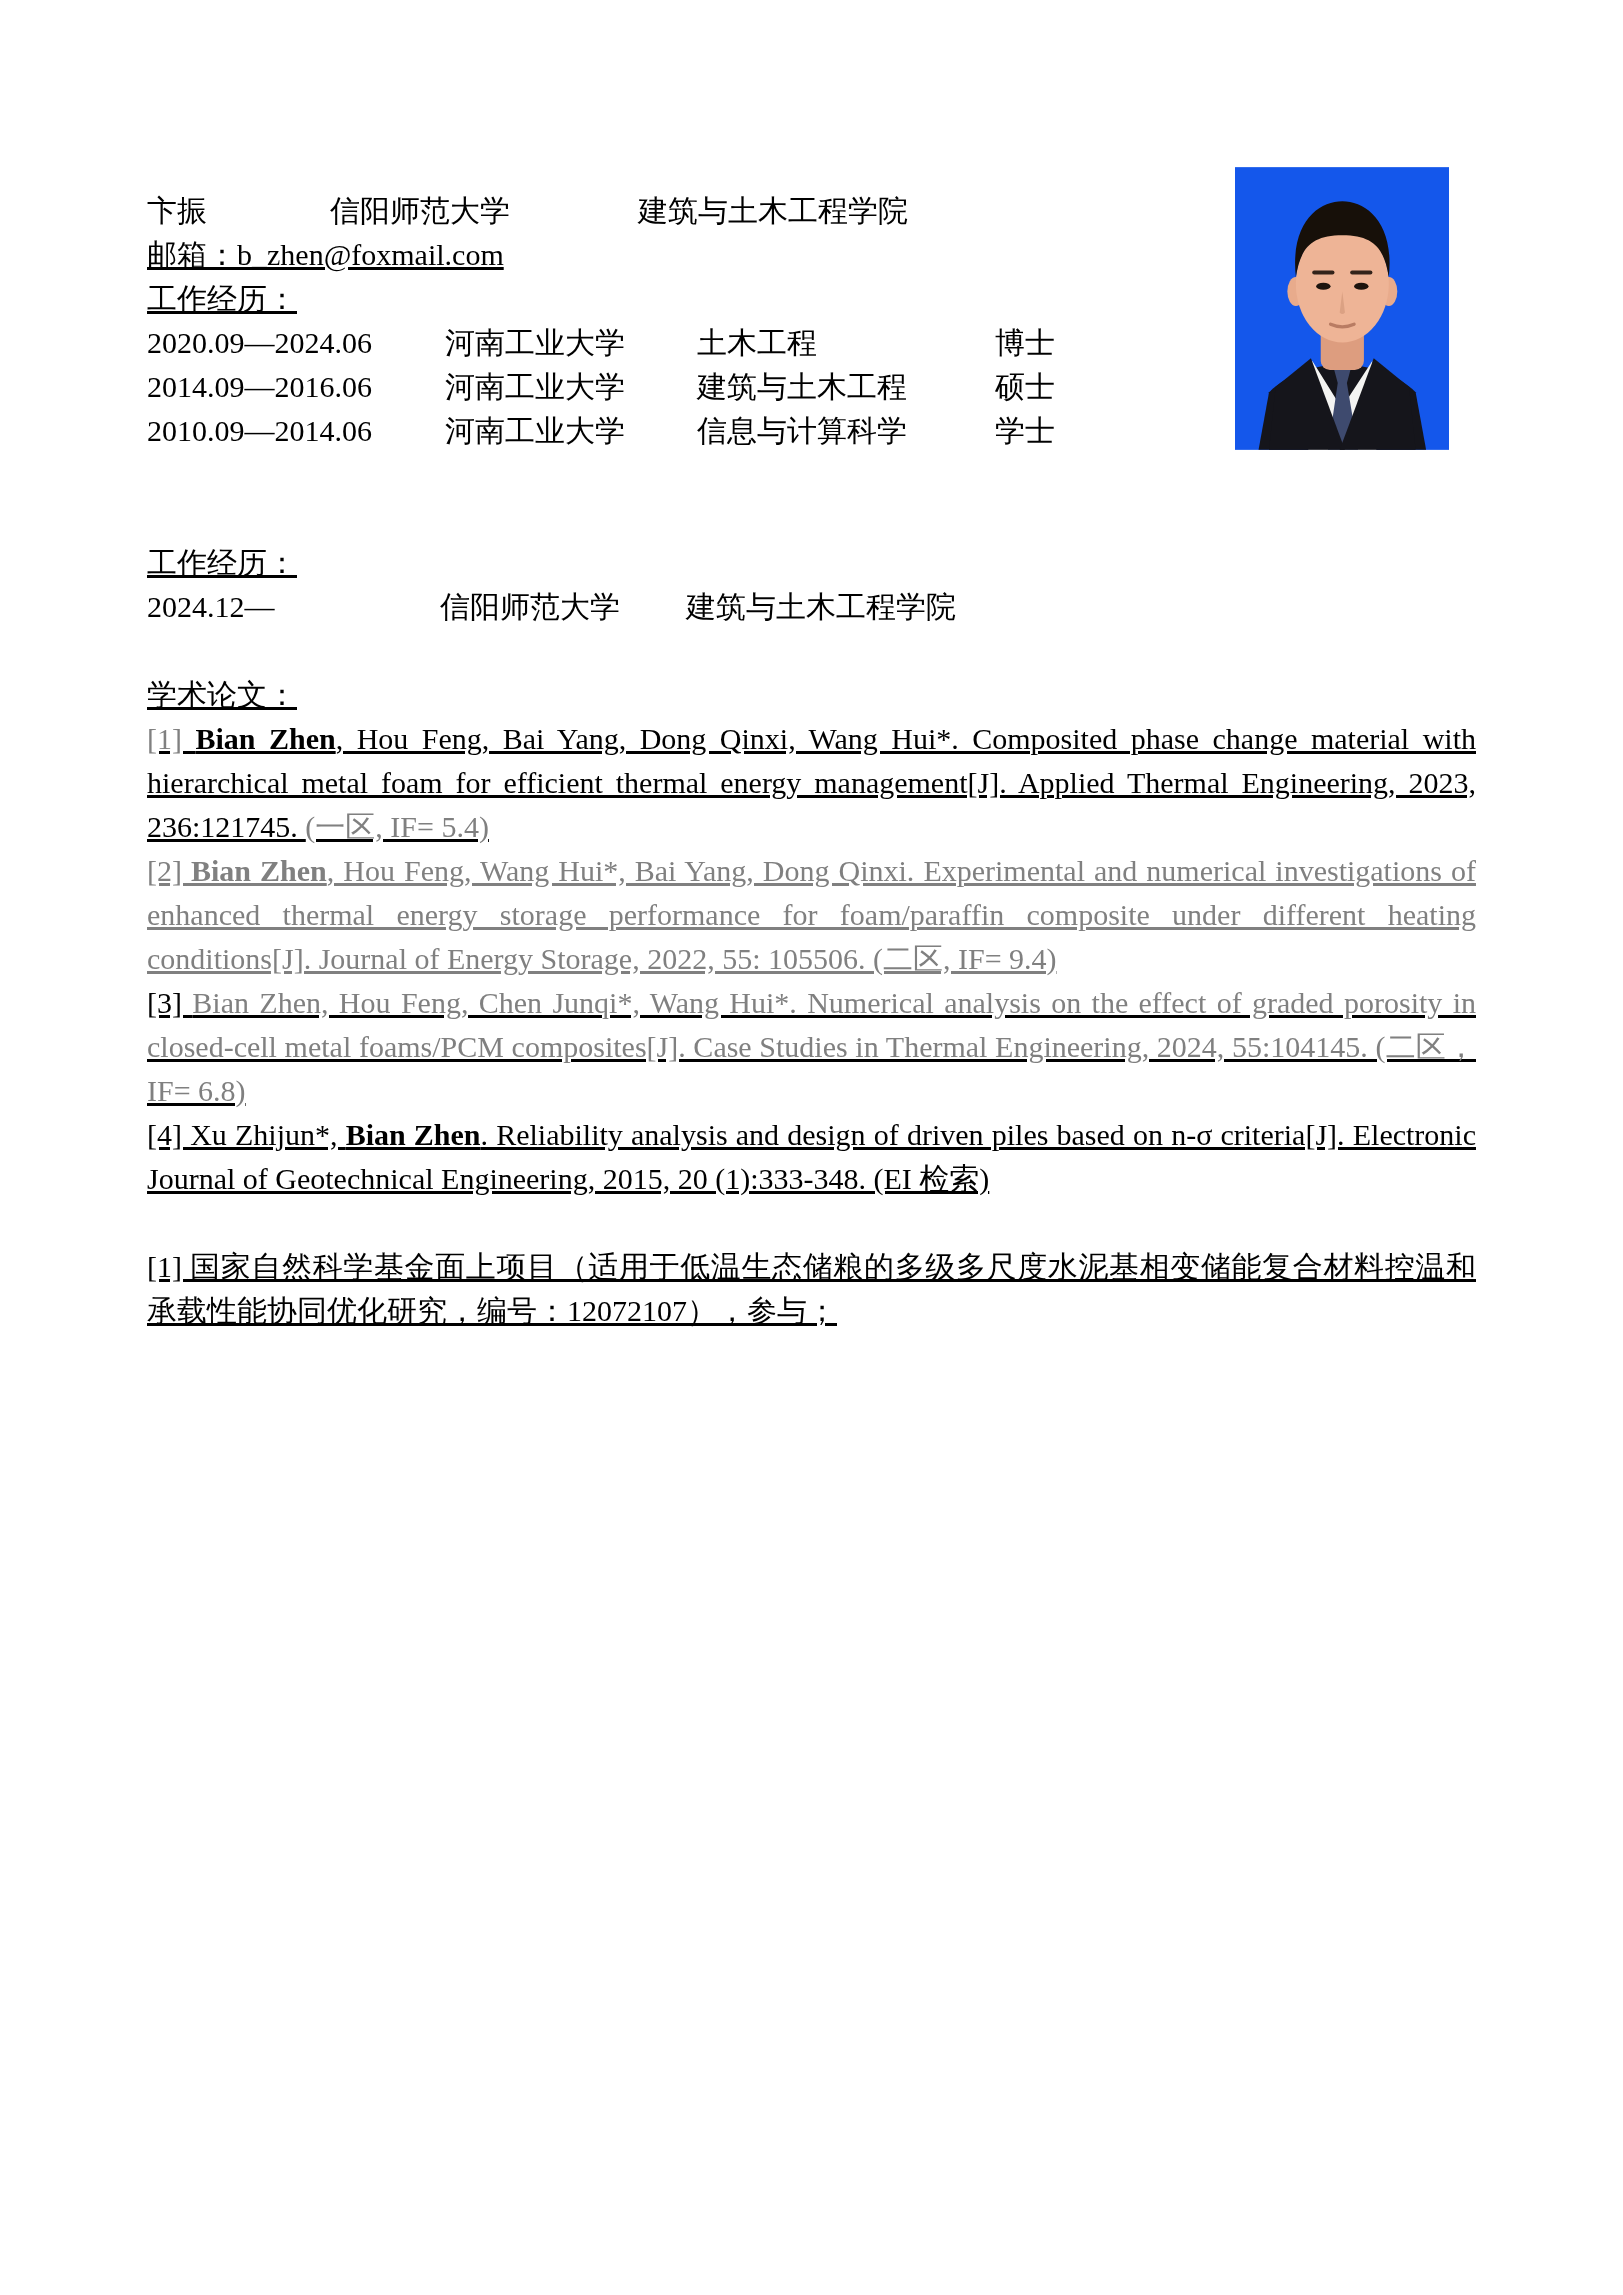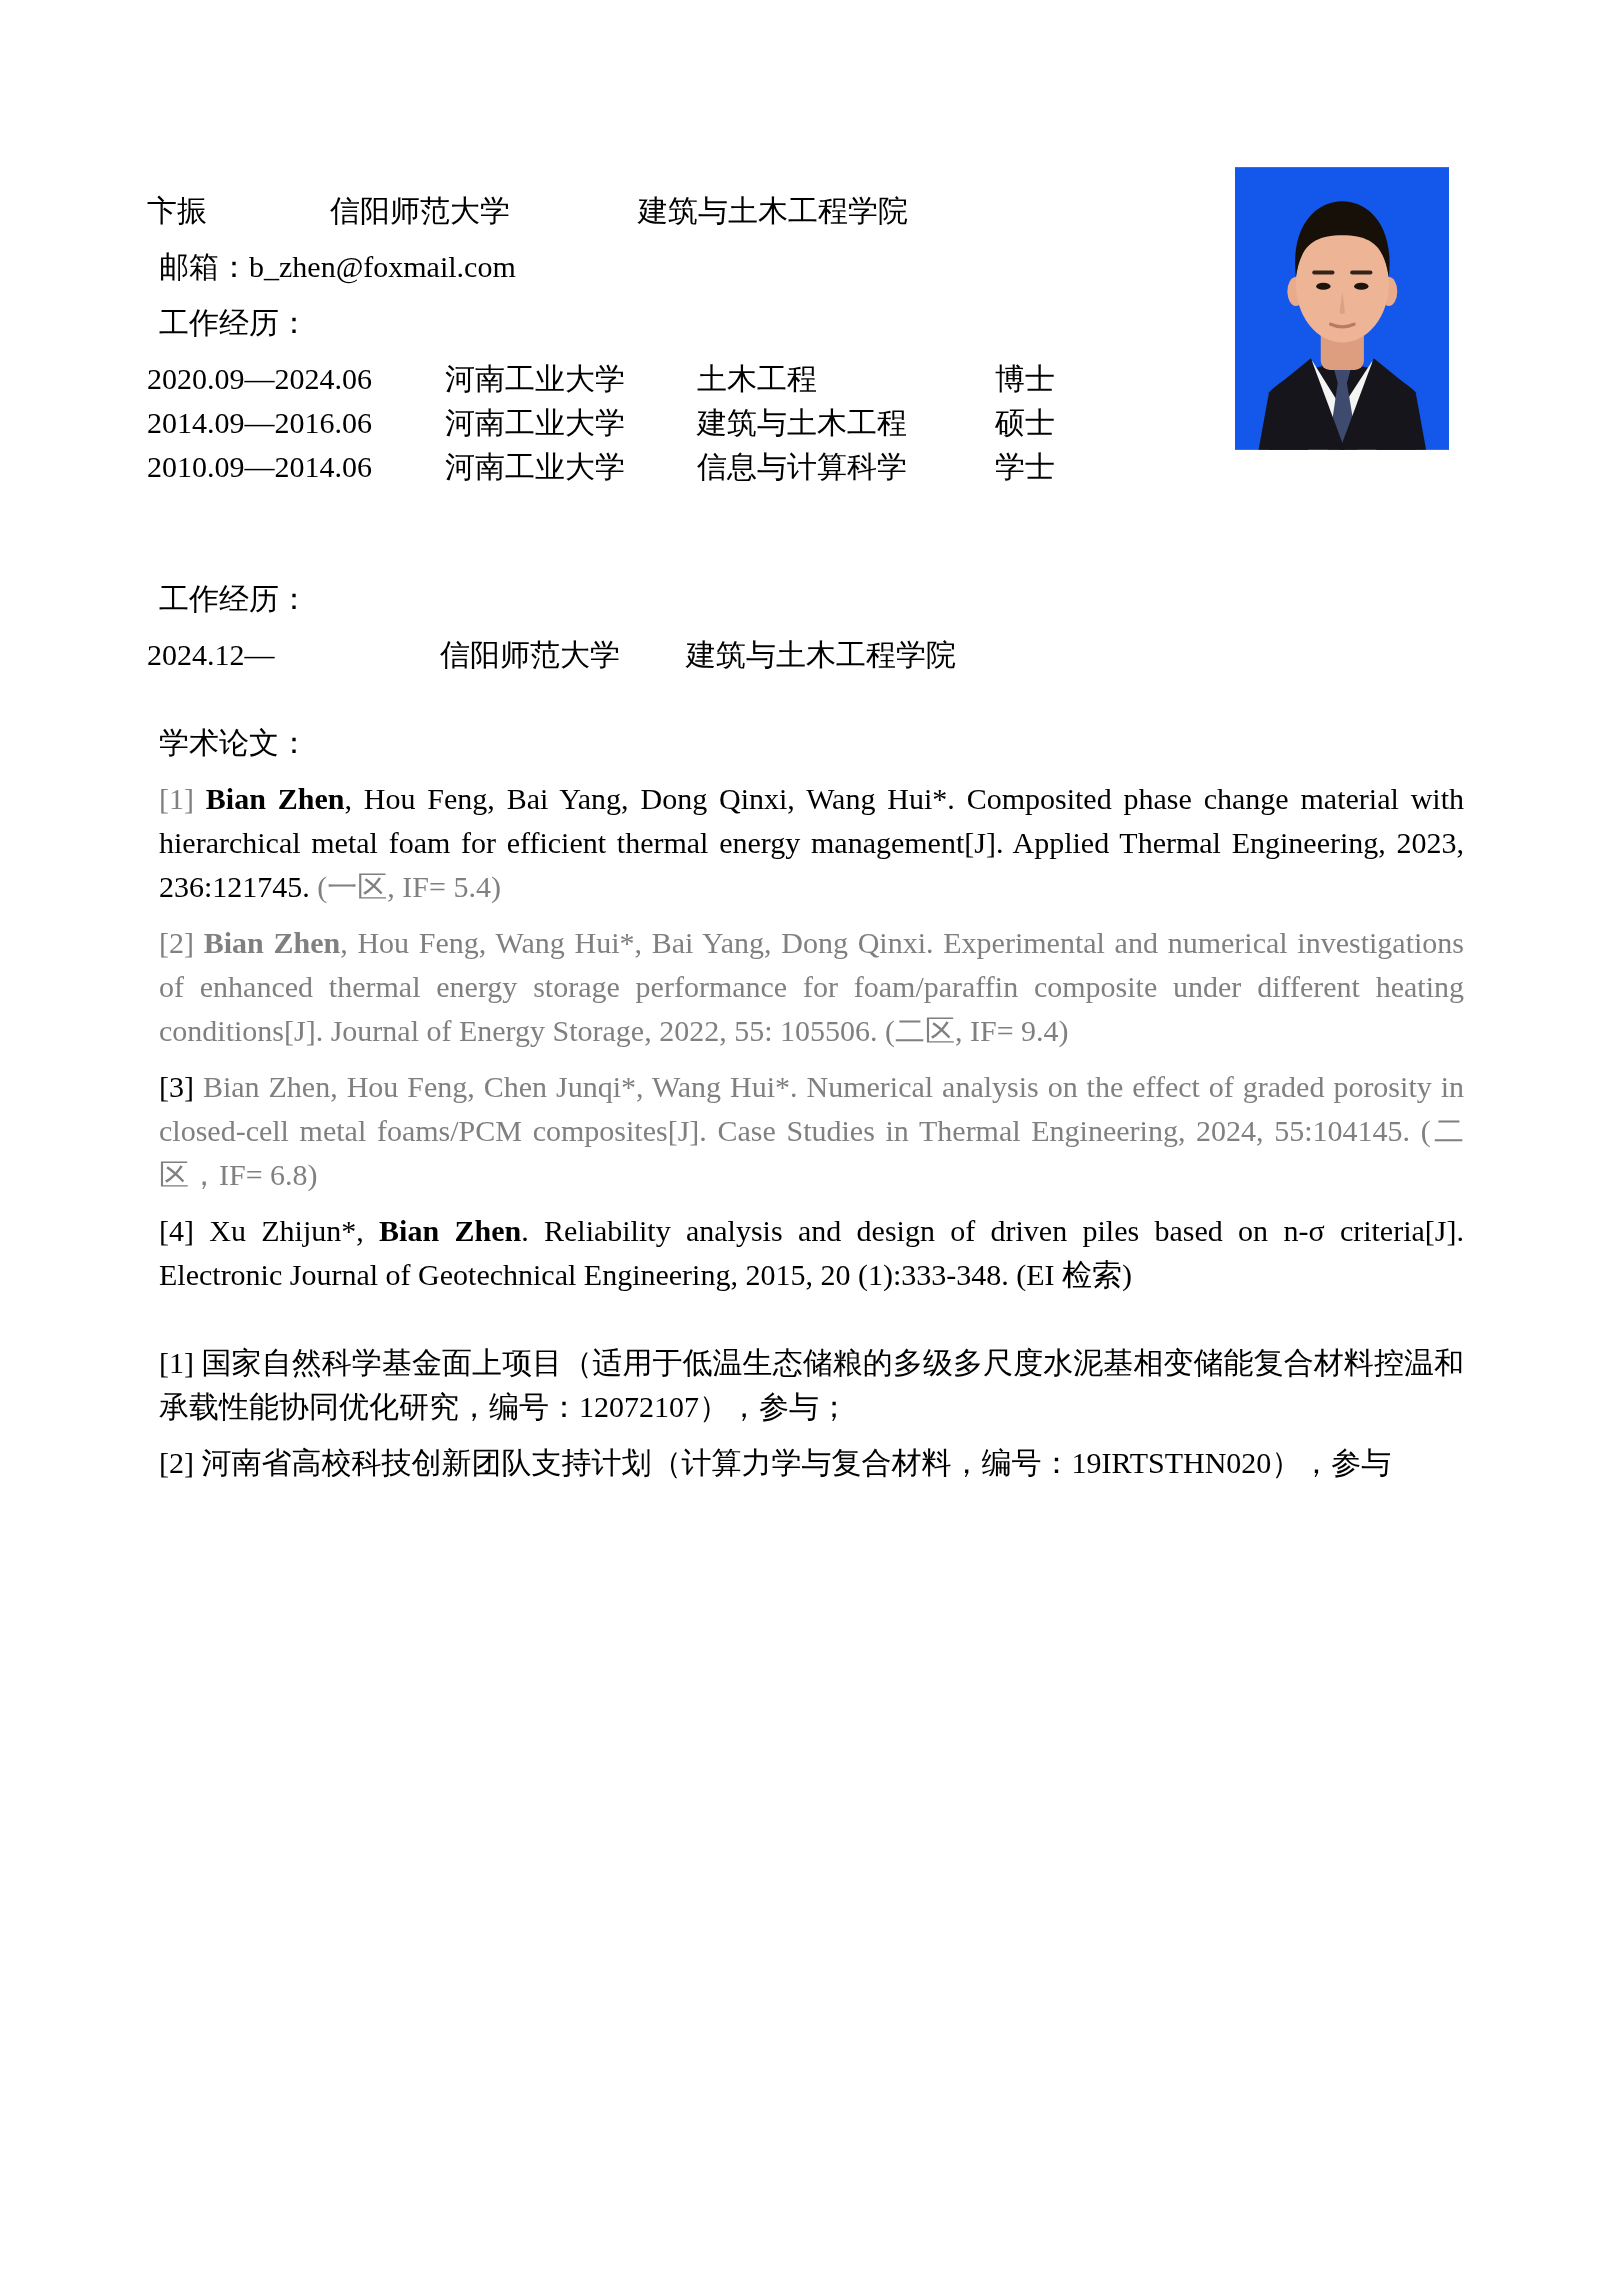--- a/index.html
+++ b/index.html
@@ -13,21 +13,21 @@
     line-height: 44px;
     color: #000000;
     overflow: hidden;
   }
   .content {
     position: absolute;
     left: 147px;
     top: 189px;
     width: 1329px;
   }
-  p { margin: 12px; padding: 0; }
+  p { margin: 0; padding: 0; text-decoration: underline; }
   .sans { font-family: Liberation Serif, serif; }
   .muted { color: #808080; }
   .bold { font-weight: bold; }
   .row { display: flex; }
   
   .cell-name  { width: 183px; }
   .cell-univ  { width: 308px; }
   .cell-dept  { flex: 1; }
   
   .ecol-period { width: 298px; }
@@ -98,21 +98,20 @@
     <div class="papers-section">
       <p>学术论文：</p>
       <p class="paper"><span class="muted">[1] </span><span class="bold">Bian Zhen</span><span>, Hou Feng, Bai Yang, Dong Qinxi, Wang Hui*. Composited phase change material with hierarchical metal foam for efficient thermal energy management[J]. Applied Thermal Engineering, 2023, 236:121745. </span><span class="muted">(一区, IF= 5.4)</span></p>
       <p class="paper muted"><span>[2] </span><span class="bold">Bian Zhen</span><span>, Hou Feng, Wang Hui*, Bai Yang, Dong Qinxi. Experimental and numerical investigations of enhanced thermal energy storage performance for foam/paraffin composite under different heating conditions[J]. Journal of Energy Storage, 2022, 55: 105506. (二区, IF= 9.4)</span></p>
       <p class="paper"><span>[3] </span><span class="muted">Bian Zhen, Hou Feng, Chen Junqi*, Wang Hui*. Numerical analysis on the effect of graded porosity in closed-cell metal foams/PCM composites[J]. Case Studies in Thermal Engineering, 2024, 55:104145. (二区，IF= 6.8)</span></p>
       <p class="paper"><span>[4] Xu Zhijun*, </span><span class="bold">Bian Zhen</span><span>. Reliability analysis and design of driven piles based on n-σ criteria[J]. Electronic Journal of Geotechnical Engineering, 2015, 20 (1):333-348. (EI 检索)</span></p>
     </div>
 
     <div class="projects-section">
       <p class="project">[1] 国家自然科学基金面上项目（适用于低温生态储粮的多级多尺度水泥基相变储能复合材料控温和承载性能协同优化研究，编号：12072107），参与；</p>
-      <p class="project">[2] 河南省高校科技创新团队支持计划（计算力学与复合材料，编号：19IRTSTHN020），参与</p>
     </div>
 
   </div>
 
   <svg class="photo" viewBox="0 0 327 432" role="img">
     <rect x="0" y="0" width="327" height="432" fill="#1457EB"></rect>
 
     <path d="M163 302 C 118 302 78 318 52 344 L 36 432 L 292 432 L 276 344 C 250 318 209 302 163 302 Z" fill="#15151b"></path>
 
     <path d="M118 296 L 163 368 L 210 296 L 216 432 L 112 432 Z" fill="#f4f4f2"></path>

